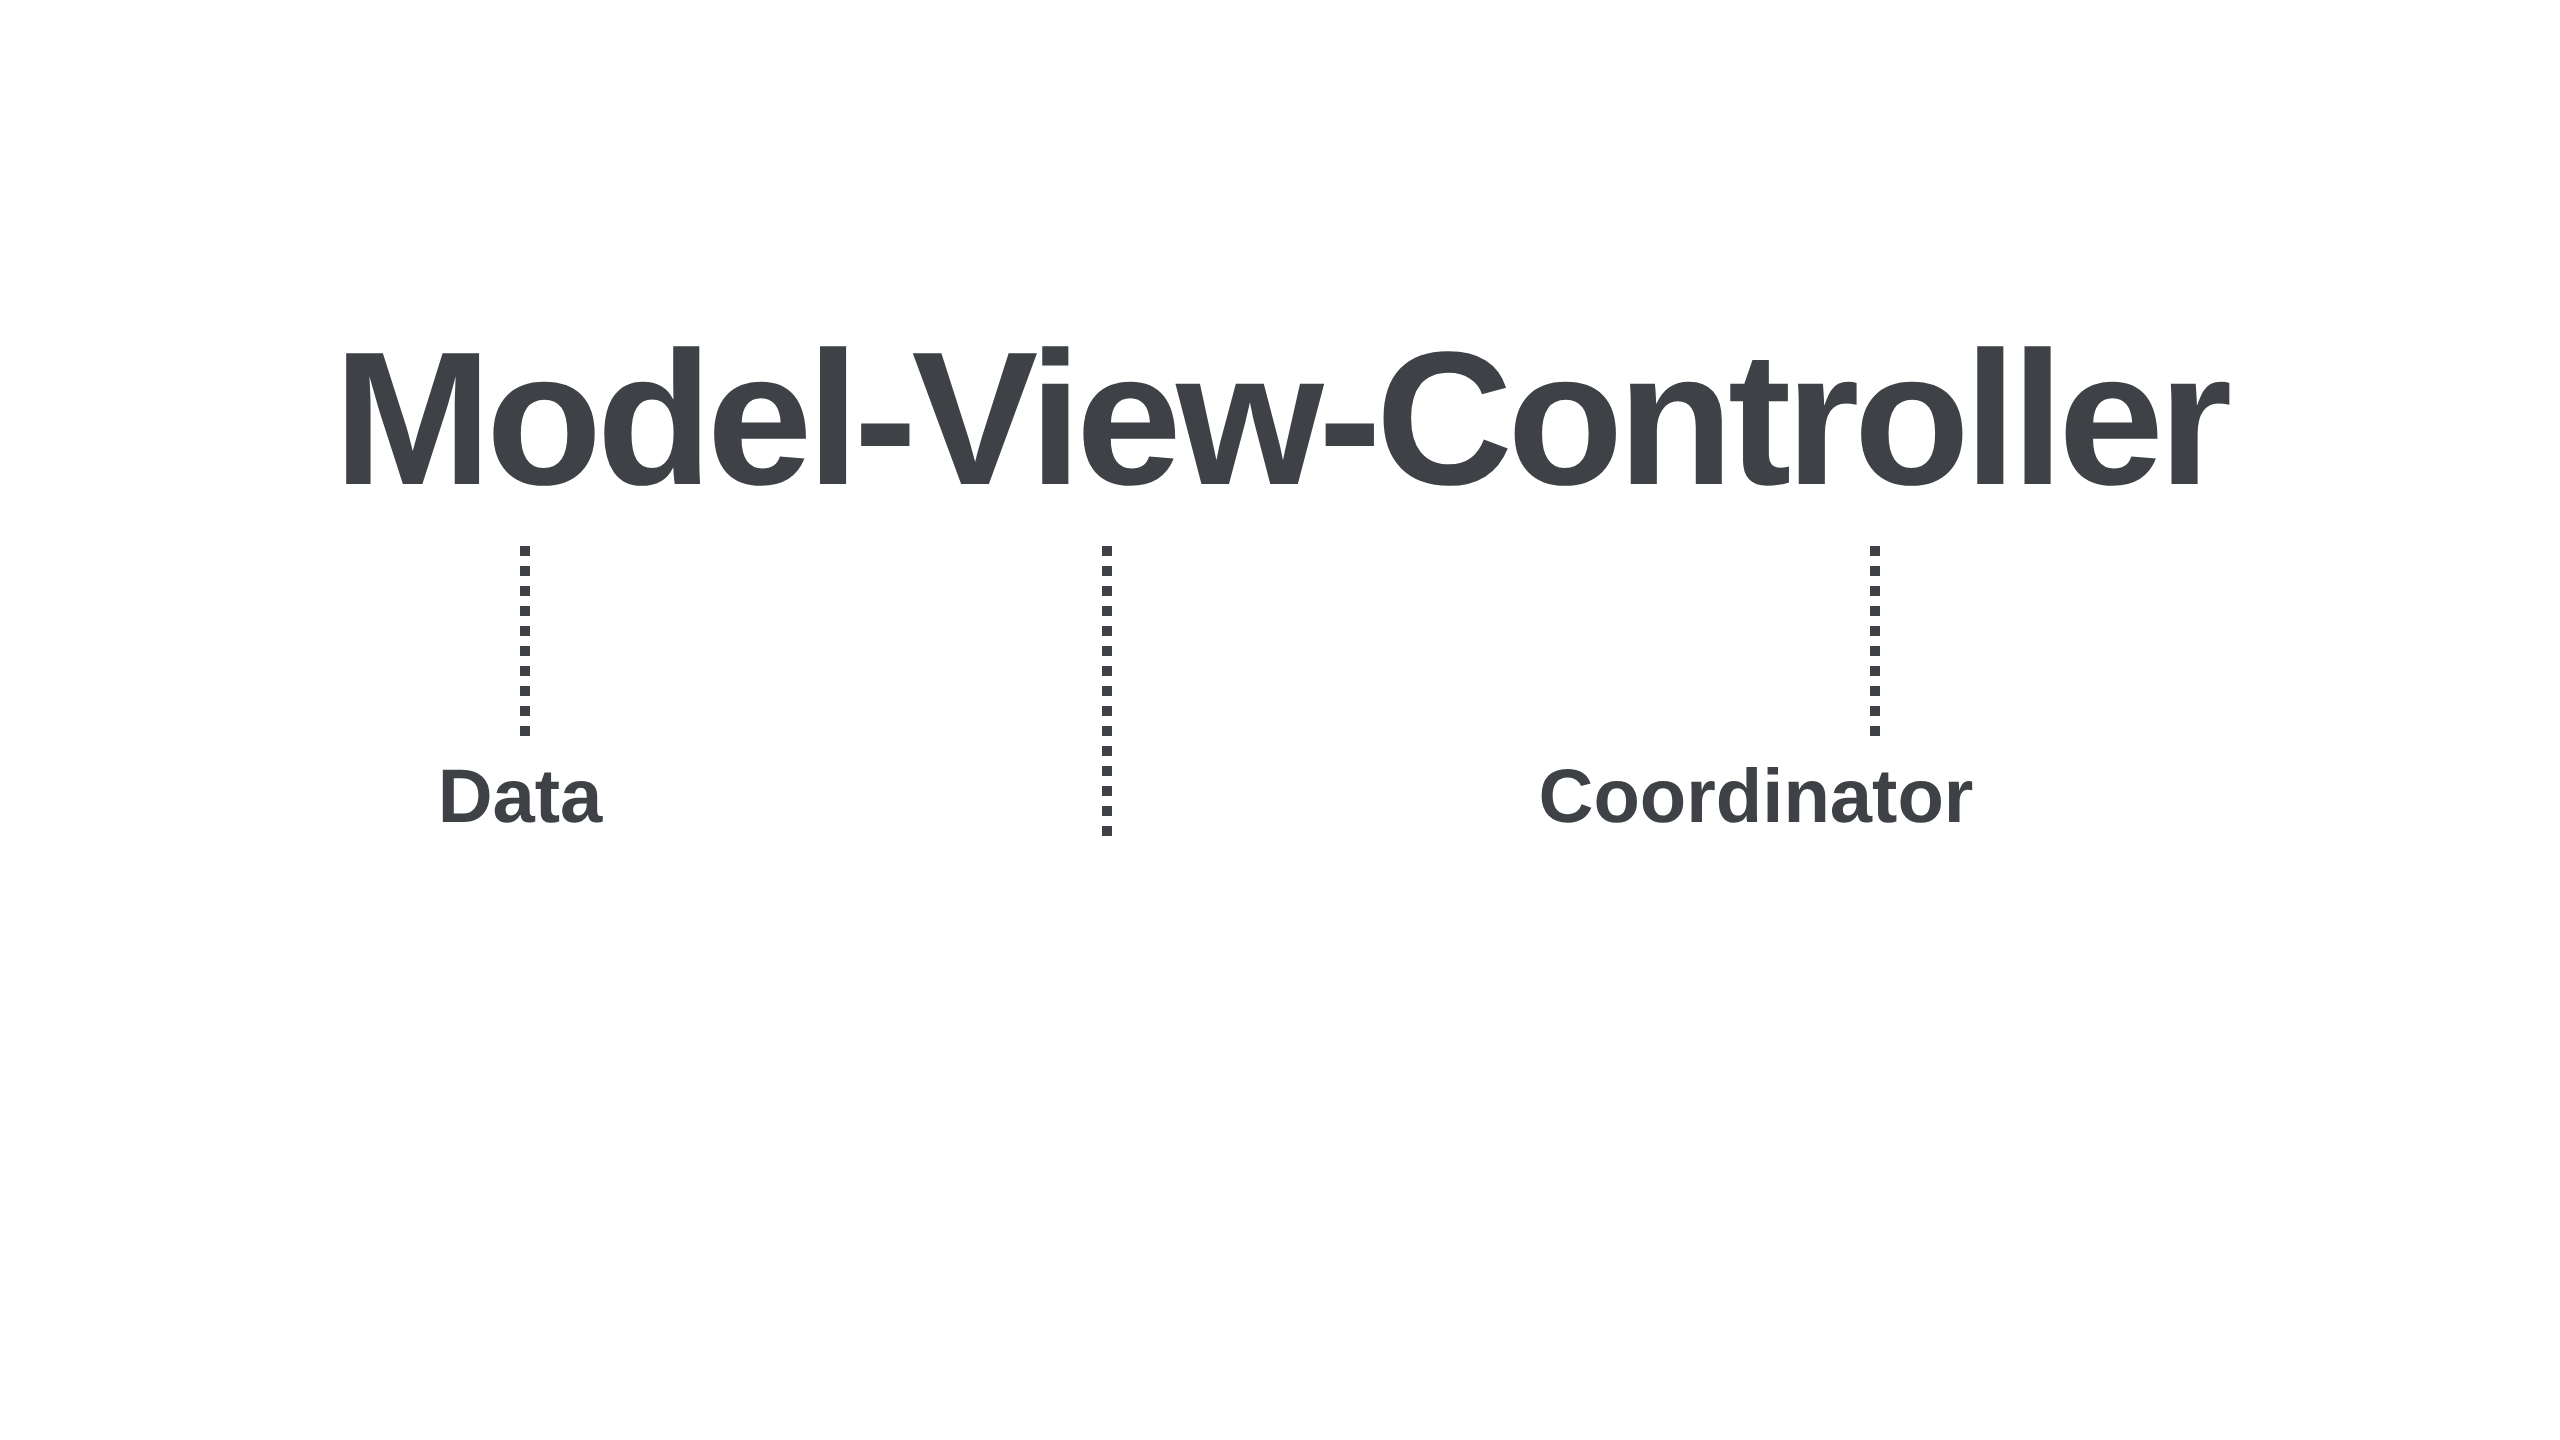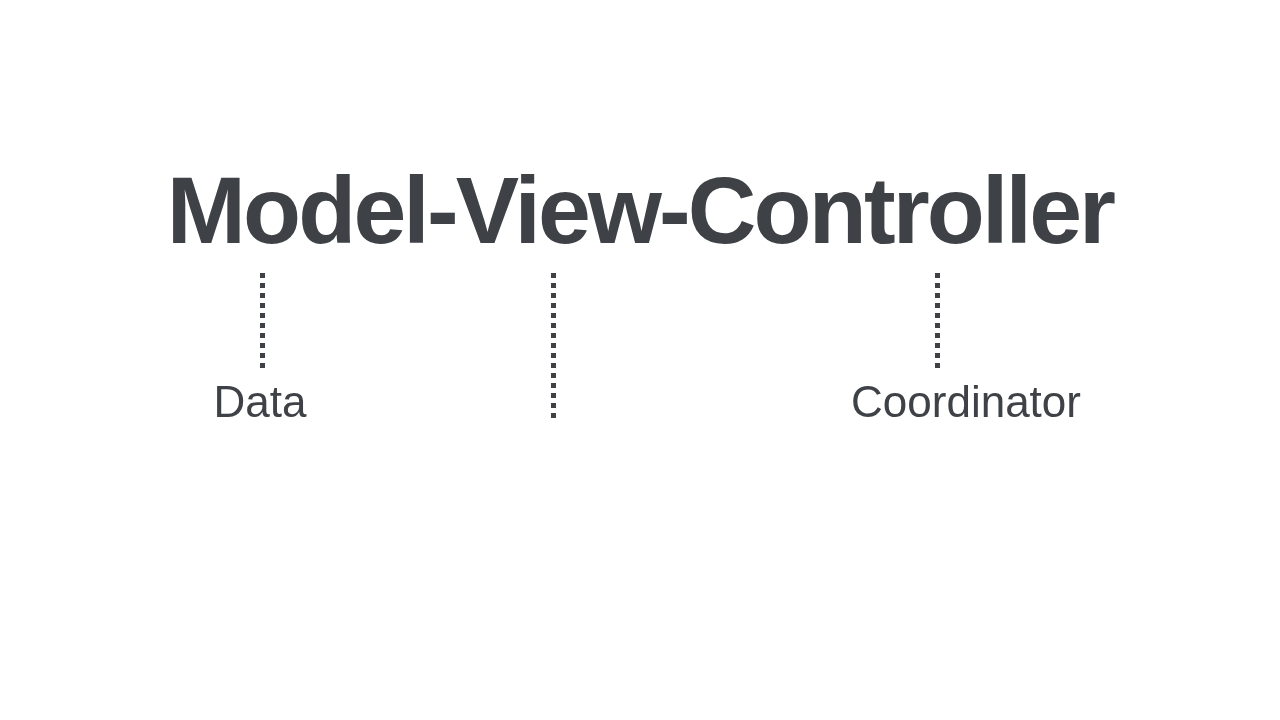--- a/index.html
+++ b/index.html
@@ -42,29 +42,29 @@
       var(--ink) 0px, var(--ink) 5px,
       transparent 5px, transparent 10px
     );
   }
   .connector-model      { left: 260px; top: 273px; height: 98px;  }
   .connector-view       { left: 551px; top: 273px; height: 147px; }
   .connector-controller { left: 935px; top: 273px; height: 97px;  }
   .annotation-label {
     position: absolute;
     transform: translateX(-50%);
-    font-size: 44px;
-    font-weight: 400;
+    font-size: 38px;
+    font-weight: 700;
     line-height: 1.0;
     color: var(--ink);
     white-space: nowrap;
   }
   .label-data           { left: 260px; top: 380px; }
   .label-user-interface { left: 541px; top: 433px; }
-  .label-coordinator    { left: 966px; top: 380px; }
+  .label-coordinator    { left: 878px; top: 380px; }
 </style>
 </head>
 <body>
 
 <div class="slide">
 
   <h1 class="slide-title">Model-View-Controller</h1>
 
   <div class="connector connector-model"></div>
 

